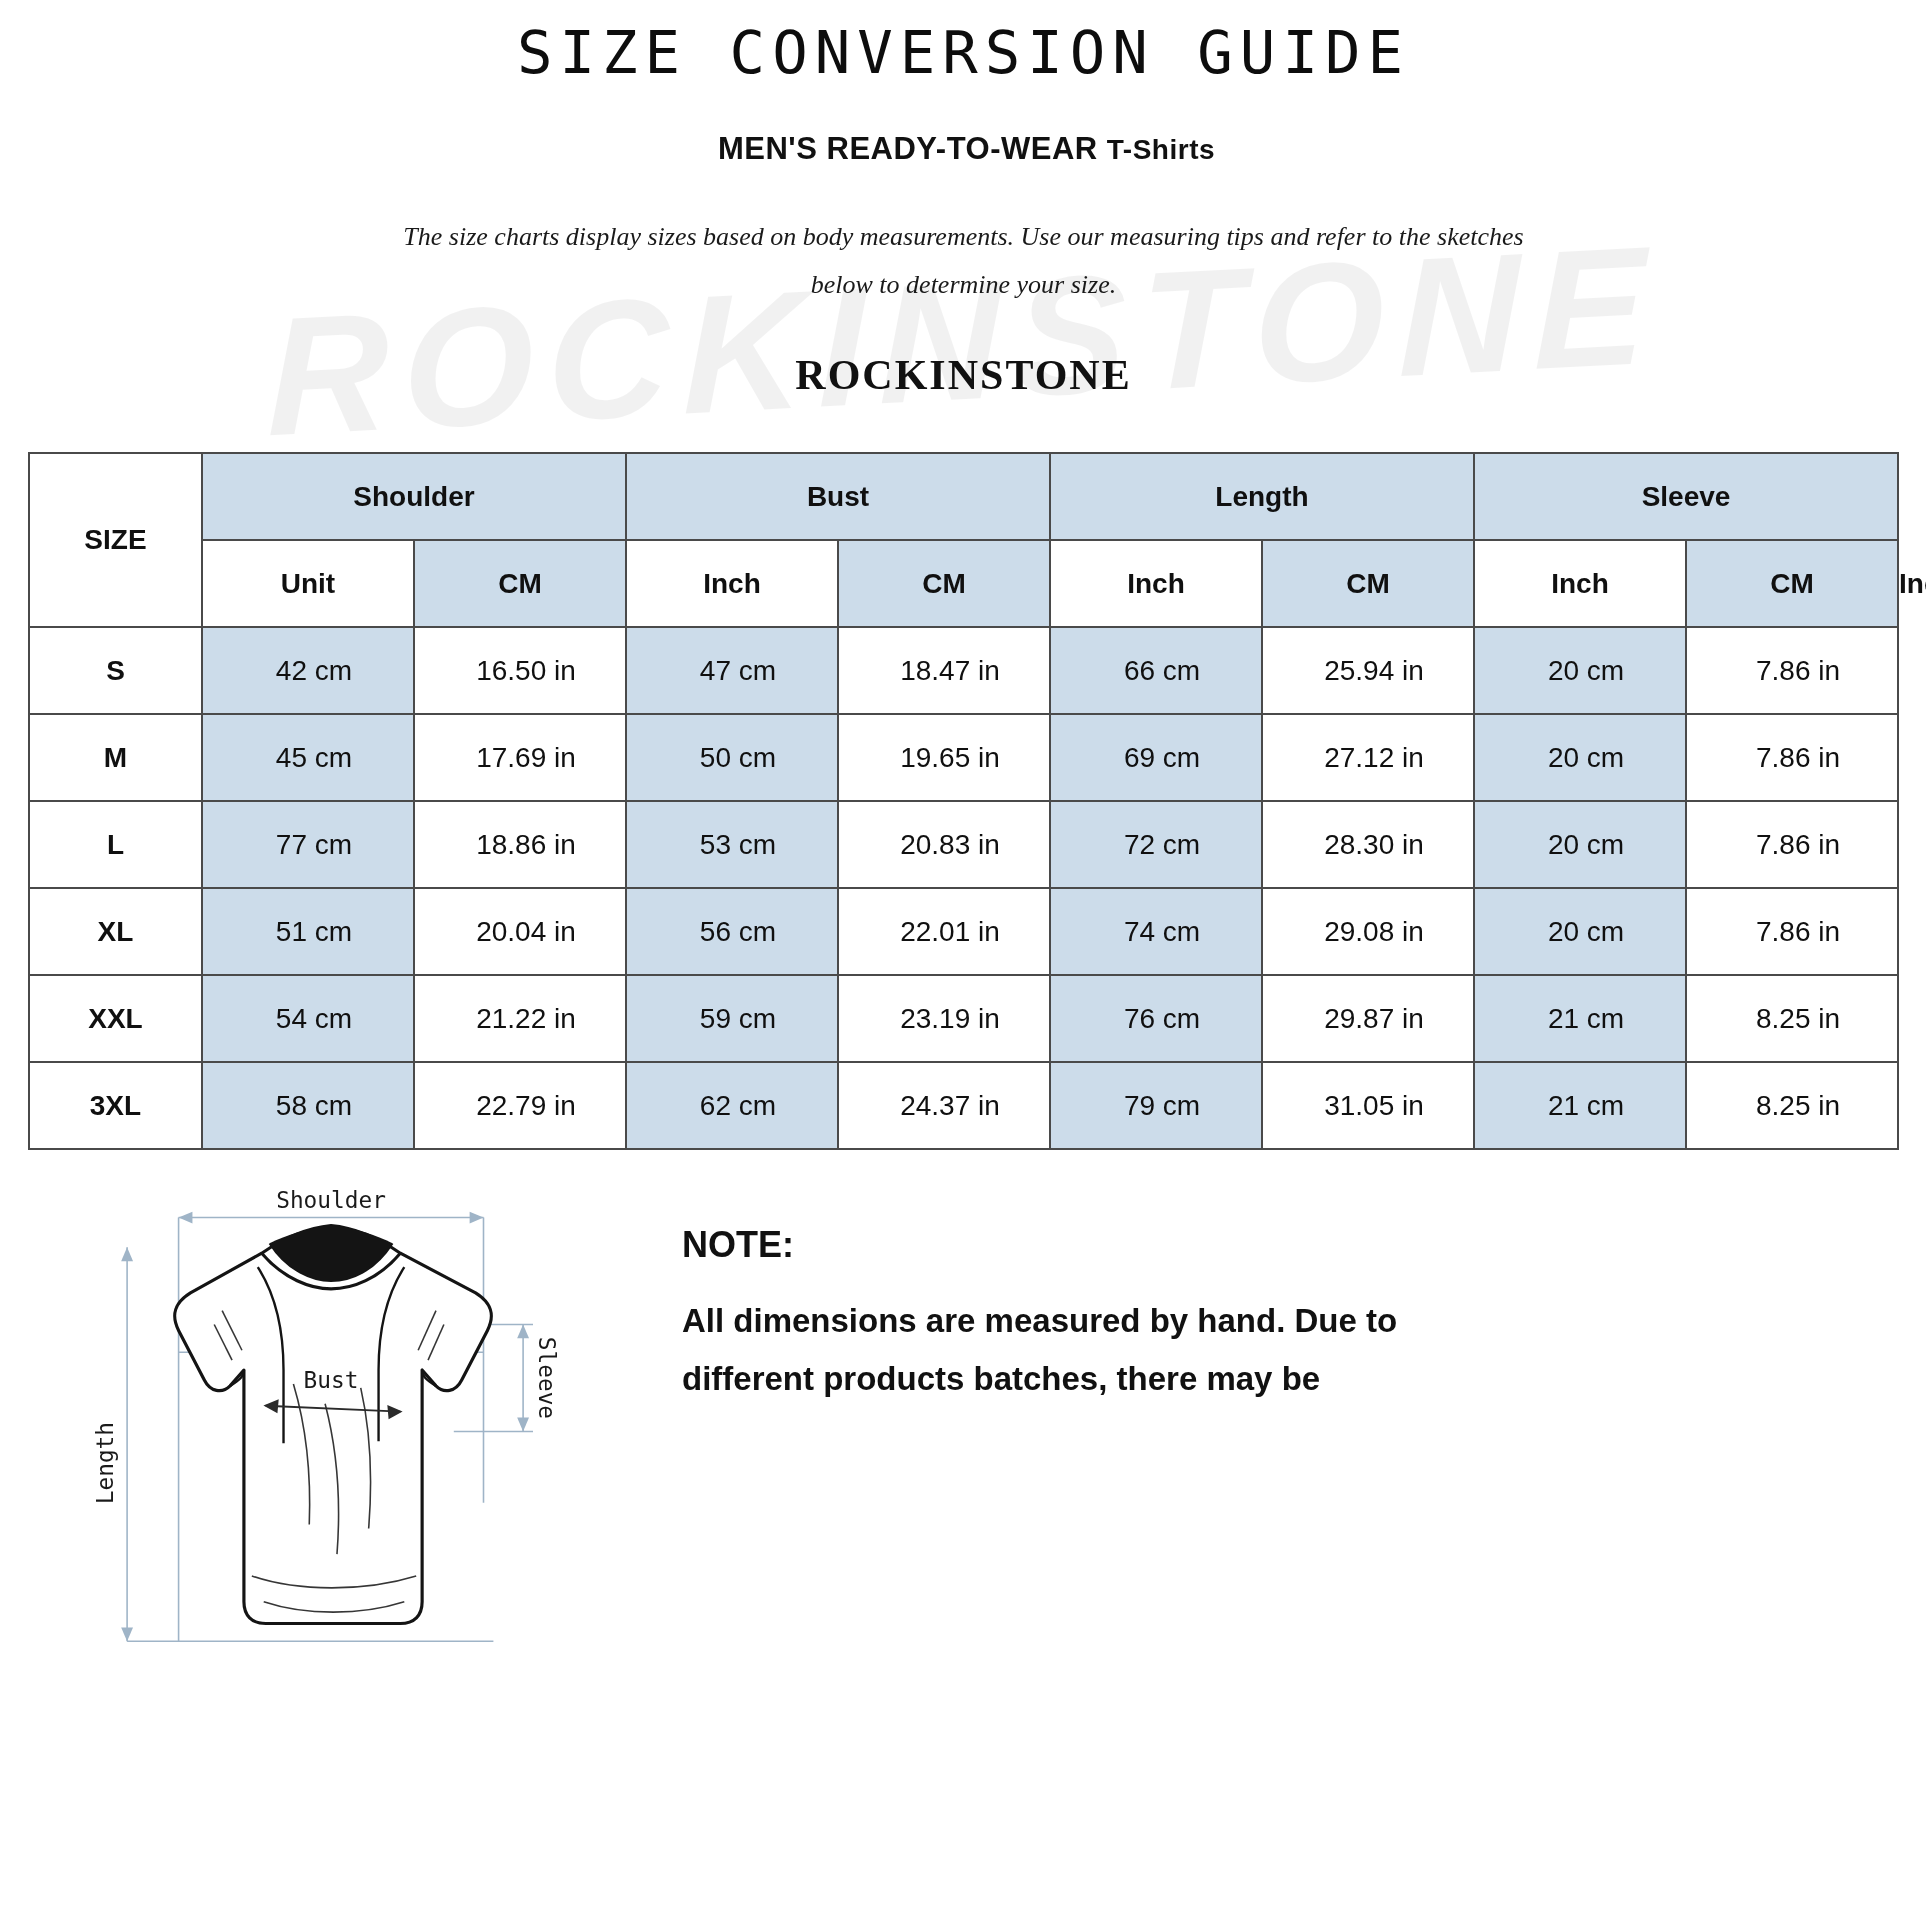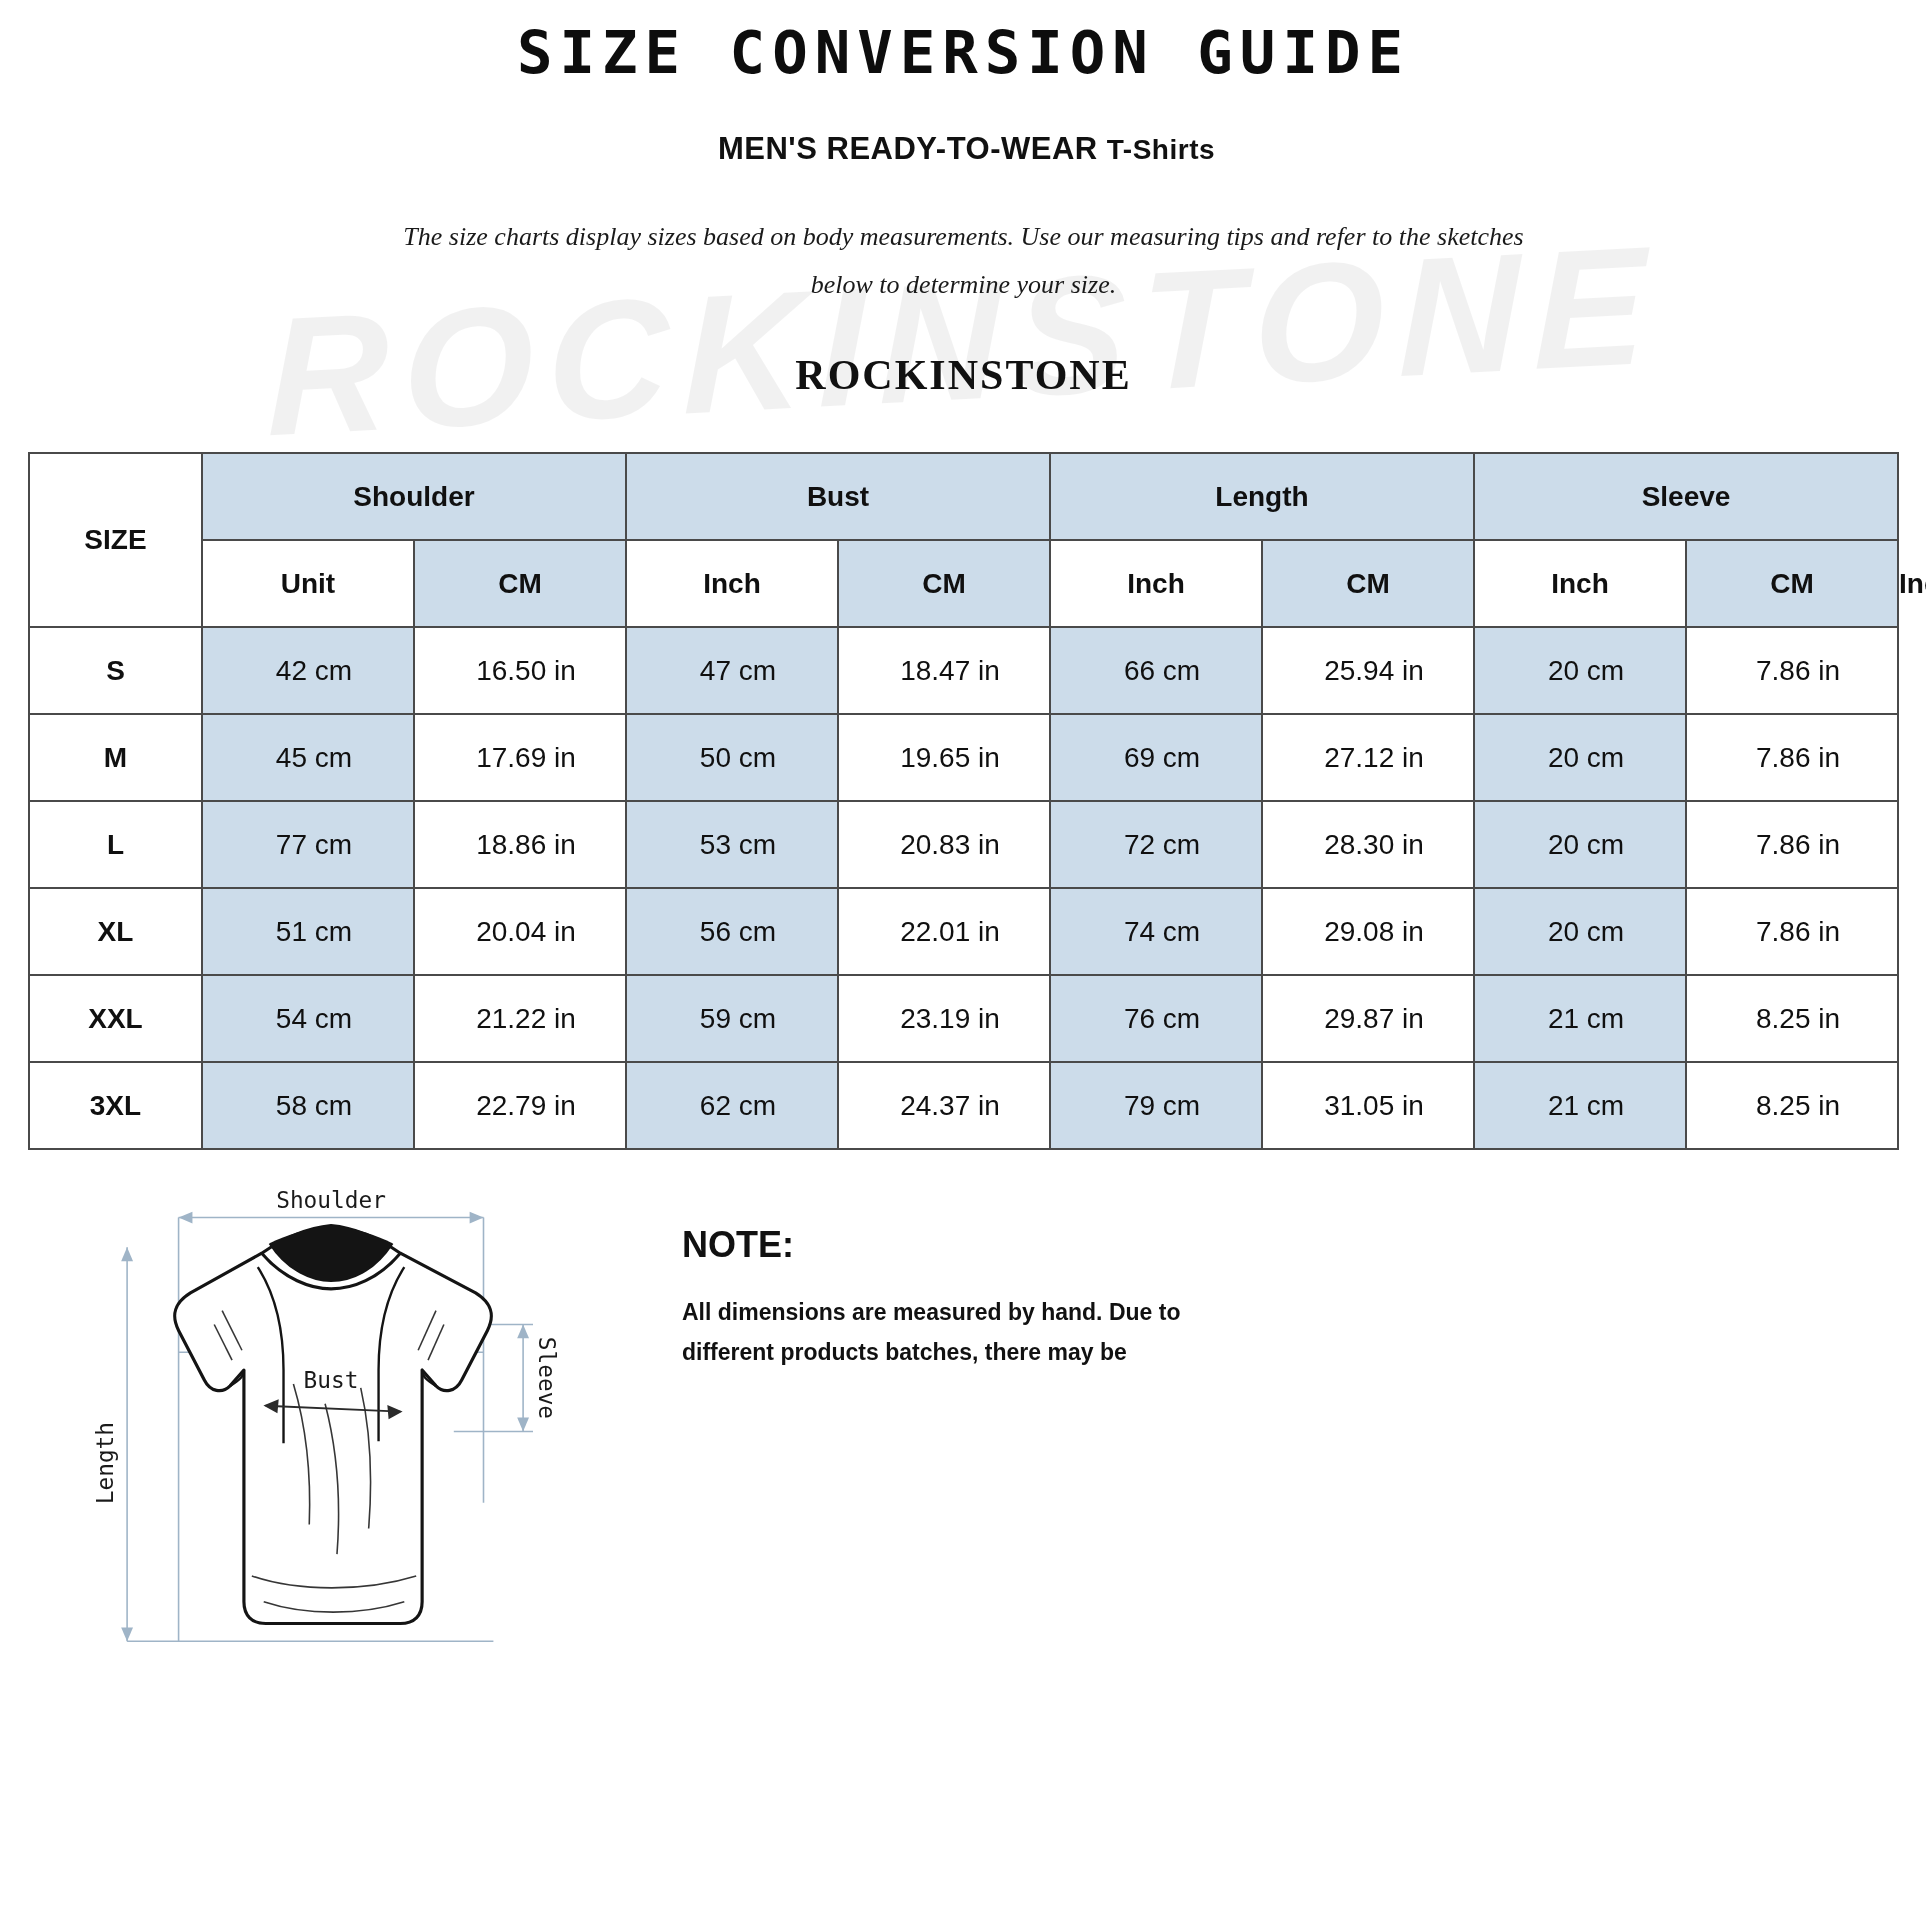--- a/index.html
+++ b/index.html
@@ -38,21 +38,21 @@
   }
 
   .page { position: relative; z-index: 1; }
 
   
   h1.title {
     margin: 18px 0 0 0;
     text-align: center;
     font-family: "DejaVu Sans Mono", monospace;
     font-size: 59px;
-    font-weight: 700;
+    font-weight: 400;
     letter-spacing: 7px;
     color: #0d0d0d;
   }
   .subtitle {
     margin-top: 44px;
     text-align: center;
     font-size: 31px;
     font-weight: 700;
     letter-spacing: 0.5px;
     padding-left: 6px;
@@ -122,21 +122,21 @@
   .note {
     flex: 1;
     padding: 48px 40px 0 40px;
   }
   .note-title {
     font-size: 36px;
     font-weight: 700;
     margin-bottom: 26px;
   }
   .note-body {
-    font-size: 23px;
+    font-size: 33px;
     font-weight: 700;
     line-height: 1.75;
     max-width: 1049px;
   }
   svg { display: block; }
 </style>
 </head>
 <body>
 
 <div class="watermark">ROCKINSTONE</div>

